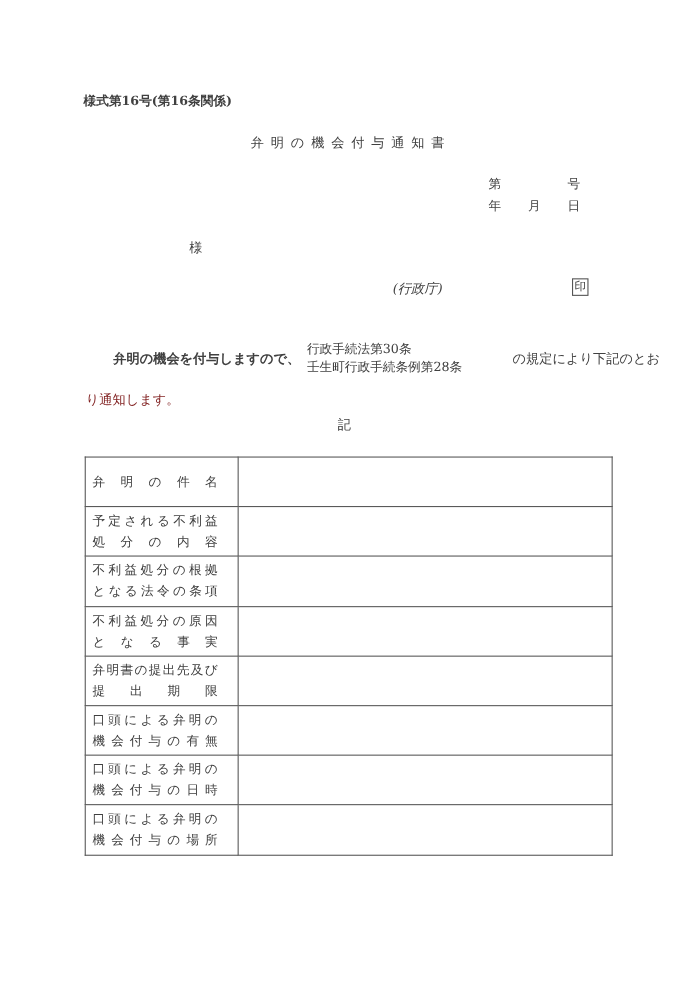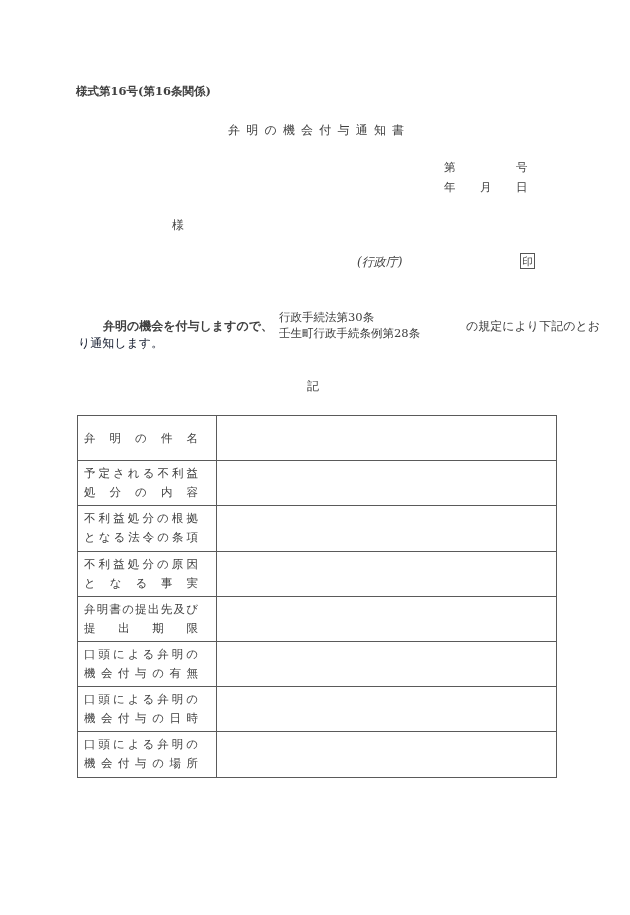--- a/index.html
+++ b/index.html
@@ -61,22 +61,22 @@
     .law-stack {
       left: 279px; top: 309px;
       font-size: 11.5px; color: #404040;
       line-height: 16px;
     }
     .body-line1b {
       left: 420px; top: 318px;
       font-size: 12px; color: #404040; margin-left: 46px;
     }
     .body-line2 {
-      left: 78px; top: 335px;
-      font-size: 12px; color: #0f172a;
+      left: 78px; top: 355px;
+      font-size: 12px; color: #7f1d1d;
     }
     .ki {
       left: 307px; top: 378px;
       font-size: 12px; color: #404040;
     }
     table.items {
       position: absolute;
       left: 77px; top: 415px;
       width: 480px;
       border-collapse: collapse;

